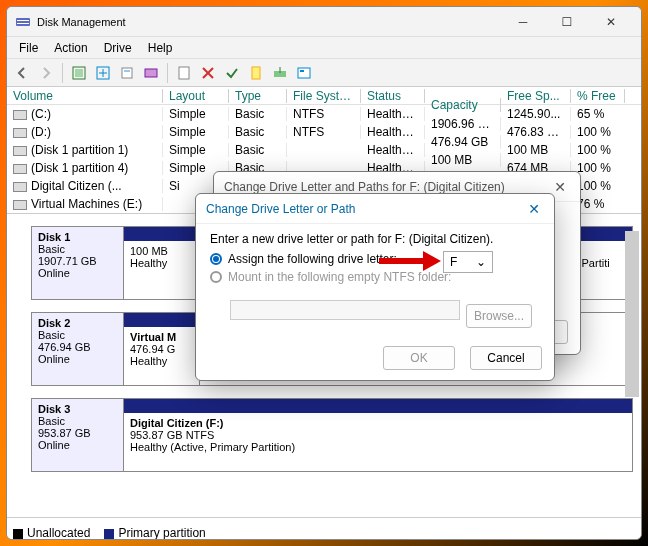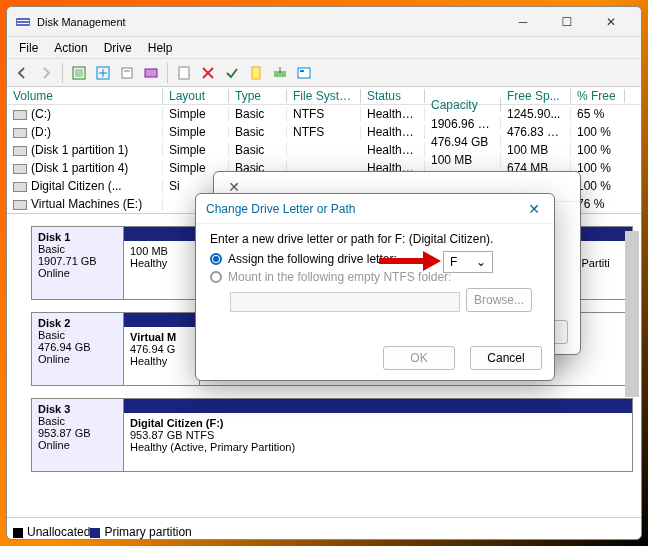--- a/index.html
+++ b/index.html
@@ -120,22 +120,23 @@
   .part:last-child{border-right:none;}
   .part.primary::before{
     content:'';position:absolute;left:0;right:0;top:0;height:14px;background:#1a237e;
   }
   .part.primary{padding-top:18px;}
   .part .pn{font-weight:bold;}
   .legend {
     height:22px;
     background:#fff;
     border-top:1px solid #ccc;
-    display:flex;align-items:flex-end;
-    padding:0 6px;
+    display:flex;align-items:flex-start;
+    padding:8px 6px;
+    gap:14px;
     font-size:12px;
   }
   .lg-sw{width:10px;height:10px;display:inline-block;margin-right:4px;vertical-align:middle;}
   .lg-un{background:#000;}
   .lg-pr{background:#1a237e;}
   
   .dialog {
     position:absolute;
     background:#fff;
     border:1px solid #777;
@@ -411,20 +412,21 @@
 
   <div class="legend">
     <span><span class="lg-sw lg-un"></span><span>Unallocated</span></span>
     <span><span class="lg-sw lg-pr"></span><span>Primary partition</span></span>
   </div>
 
   <div class="scrollbar"></div>
 
   <div class="dialog outer">
     <div class="dlg-title">
+      <span class="t">Change Drive Letter and Paths for F: (Digital Citizen)</span>
       <span class="dlg-close">✕</span>
     </div>
     <div class="dlg-footer">
       <div class="btn">OK</div>
       <div class="btn">Cancel</div>
     </div>
   </div>
 
   <div class="dialog inner">
     <div class="dlg-title">
@@ -436,21 +438,21 @@
       <div class="radio-row">
         <span class="radio on"></span>
         <span>Assign the following drive letter:</span>
       </div>
       <div class="radio-row disabled">
         <span class="radio off"></span>
         <span>Mount in the following empty NTFS folder:</span>
       </div>
       <div style="display:flex;gap:6px;align-items:center;">
         <div class="txt-field"></div>
-        <div class="btn disabled" style="min-width:66px;margin-top:0">Browse...</div>
+        <div class="btn disabled" style="min-width:66px;margin-top:16px">Browse...</div>
       </div>
     </div>
     <div class="dlg-footer">
       <div class="btn disabled">OK</div>
       <div class="btn">Cancel</div>
     </div>
   </div>
 
   <div class="letter-select">
     <span>F</span>

